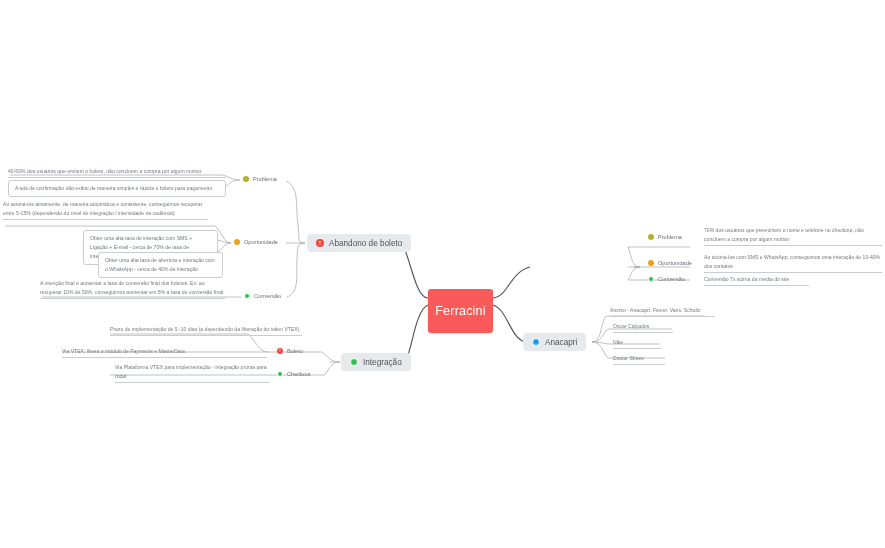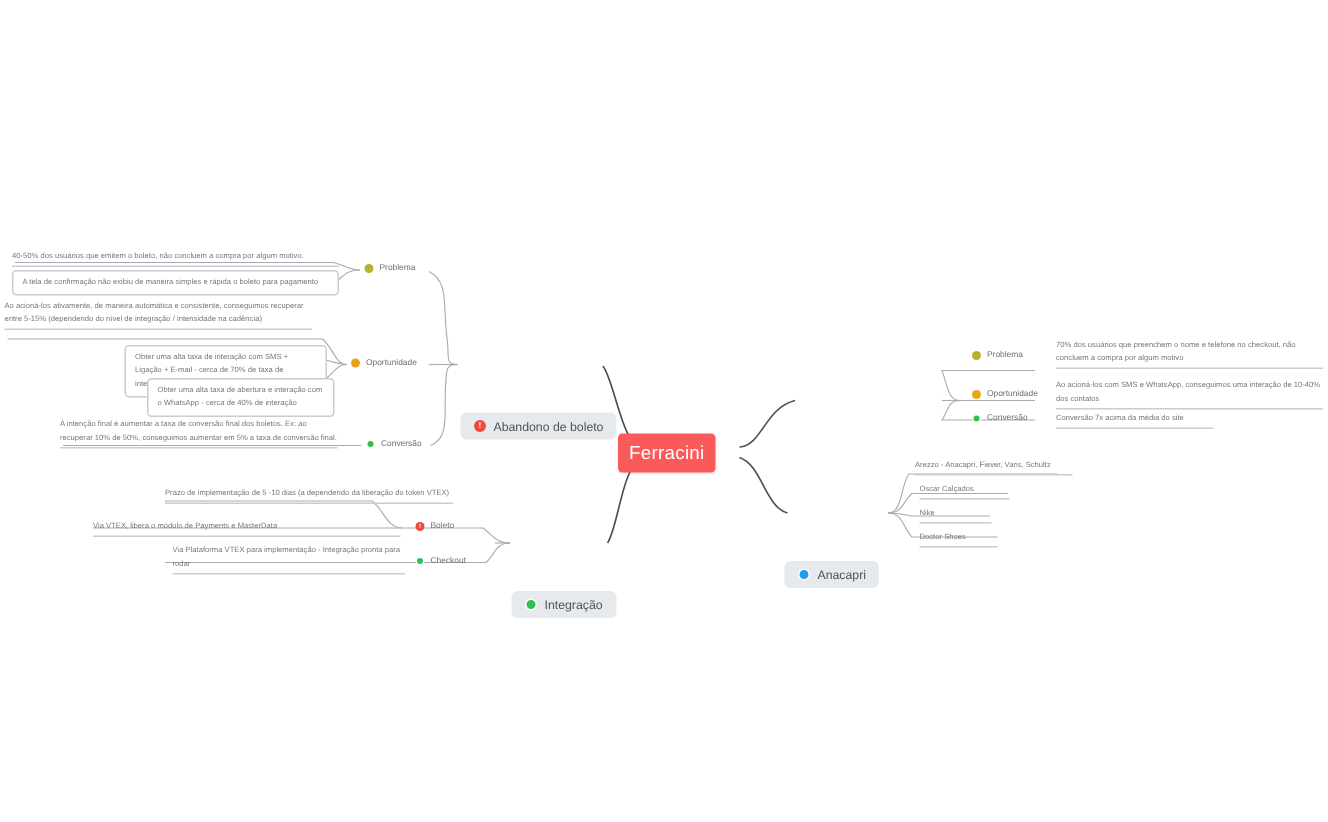--- a/index.html
+++ b/index.html
@@ -28,21 +28,20 @@
 
   .pill{
     background:#e7eaec;
     border-radius:4px;
     display:flex;align-items:center;
     padding:0 9px;
     font-size:8.2px;
     color:#4e5359;
     height:18px;
     white-space:nowrap;
-    margin-top:41px;
   }
   .pill .ico{margin-right:5px;display:inline-flex;}
 
   .leafrow{
     display:flex;align-items:center;
     font-size:5.6px;
     color:#6a6f75;
     white-space:nowrap;
   }
   .leafrow .ico{margin-right:4px;display:inline-flex;}
@@ -149,21 +148,21 @@
       <path d="M340,362 C330,362 330,370 324,375 L268,375"></path>
       <path d="M340,362 L330,362"></path>
 
       <path d="M268,352 C258,352 256,340 248,334 L110,334"></path>
       <path d="M268,352 L262,352 L62,352"></path>
 
       <path d="M268,375 L262,375 L110,375"></path>
     </g>
   </svg>
 
-  <div class="node root" style="left:412px;top:289px;width:65px;height:26px;">Ferracini</div>
+  <div class="node root" style="left:428px;top:289px;width:65px;height:44px;">Ferracini</div>
 
   <div class="node pill" style="left:307px;top:234px;">
     <span class="ico">
       <span class="dot big dot-red">
           <span class="gl">!</span>
         </span>
     </span>
     <span>Abandono de boleto</span>
   </div>
 

